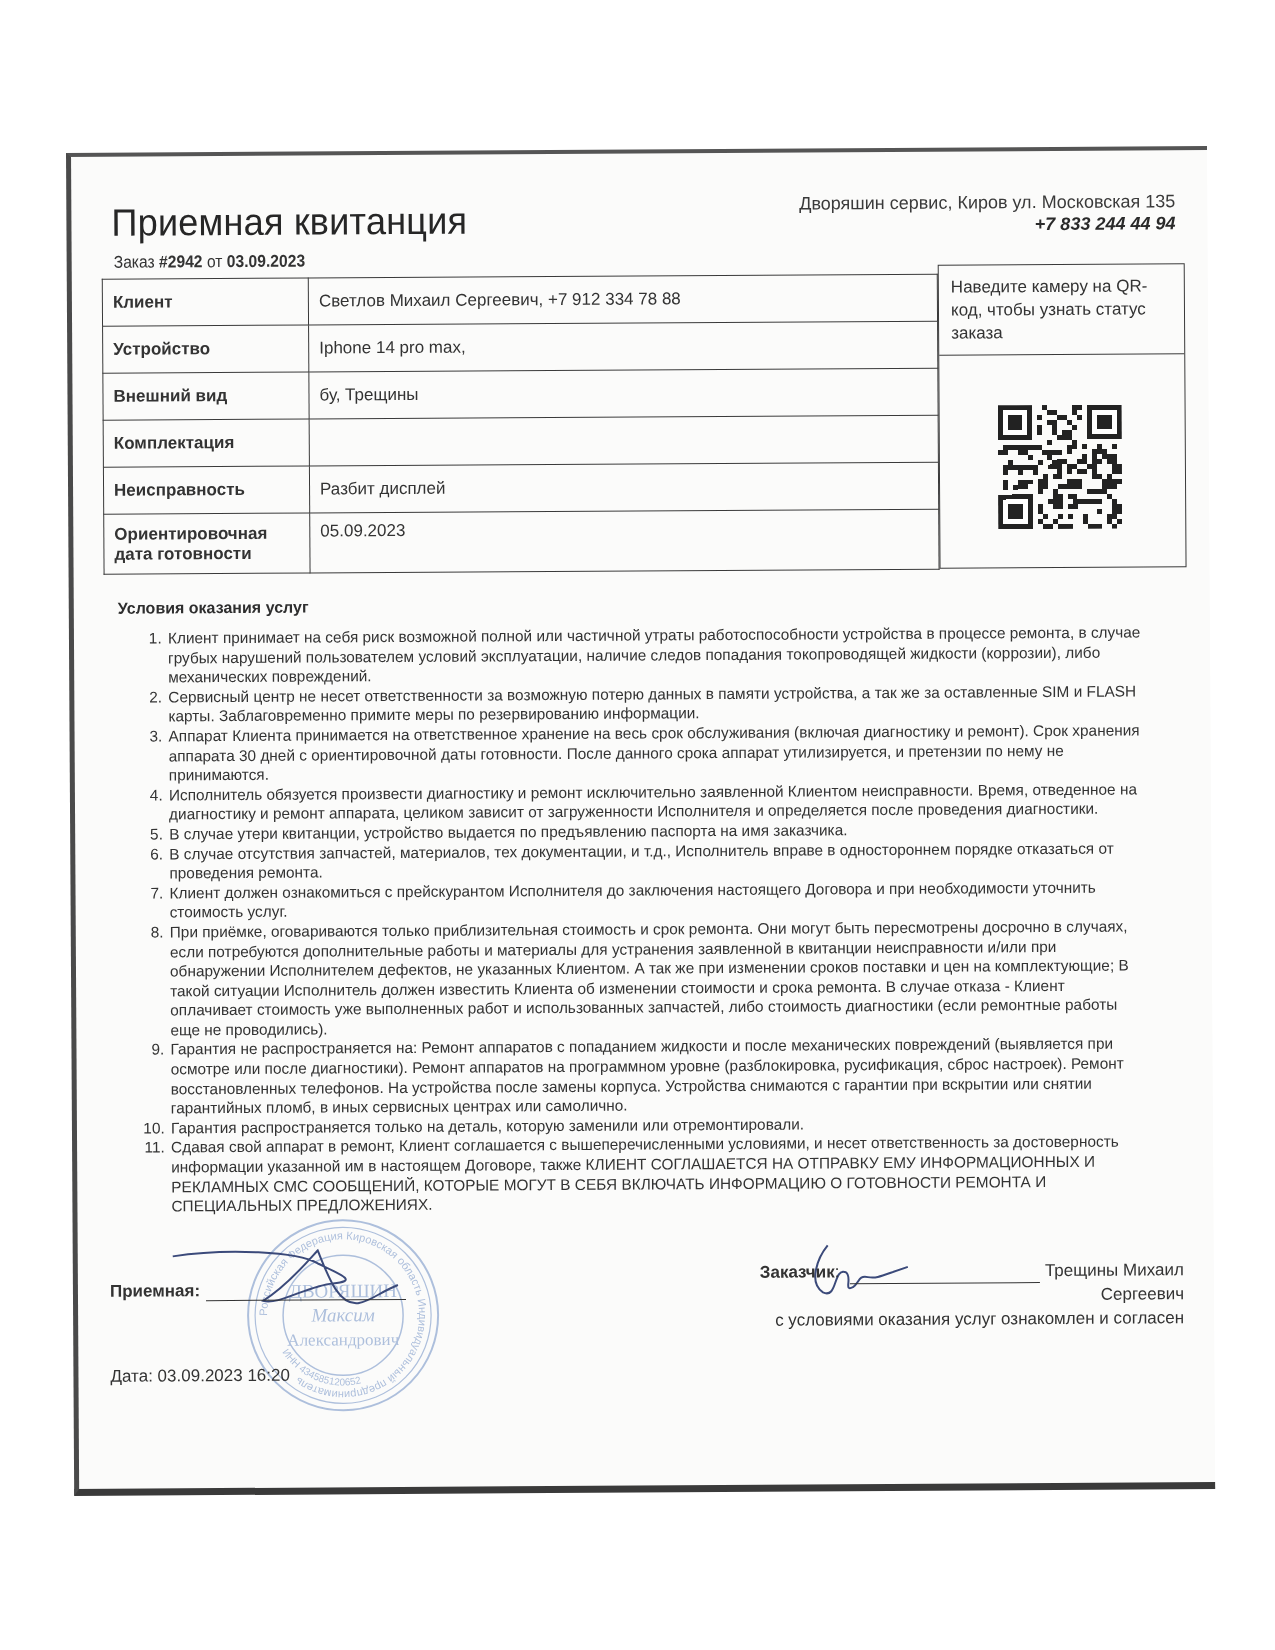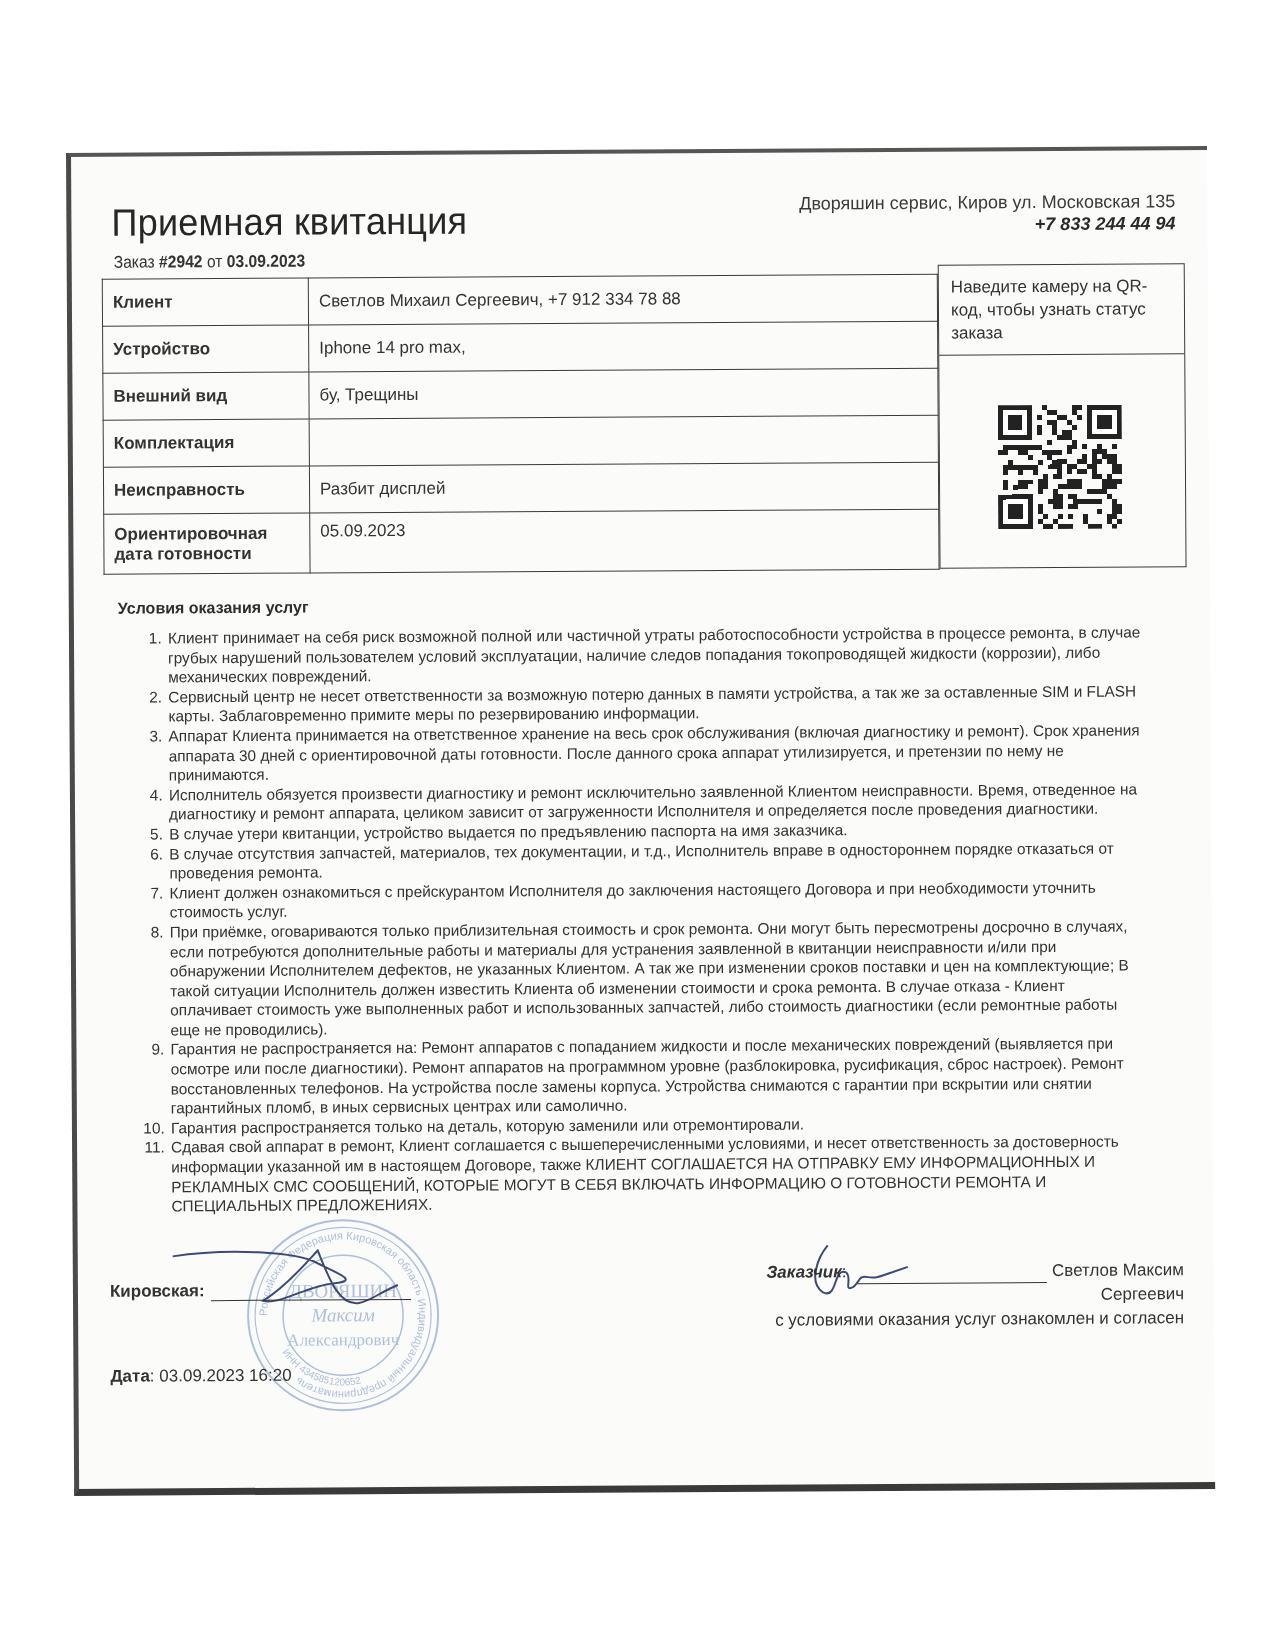--- a/index.html
+++ b/index.html
@@ -55,23 +55,23 @@
   }
   ol.terms {
     position: absolute; left: 64px; top: 472px; width: 975px; margin: 0; padding-left: 28px;
     font-size: 15.4px; line-height: 19.6px; color: #333;
   }
   ol.terms li { padding-left: 2px; }
 
   .sig-mgr { position: absolute; left: 32px; top: 1125px; font-size: 17px; font-weight: 700; color: #333; }
   .sig-line { display: inline-block; width: 200px; border-bottom: 1.5px solid #333; vertical-align: bottom; margin-left: 6px; }
   .date { position: absolute; left: 32px; top: 1210px; font-size: 17px; color: #333; }
-  .date b { font-weight: 700; }
+  .date b { font-weight: 400; }
   .sig-client { position: absolute; right: 30px; top: 1108px; text-align: right; font-size: 17px; color: #333; line-height: 24px; }
-  .sig-client b { font-weight: 700; font-style: italic; }
+  .sig-client b { font-weight: 700; }
   .stamp { position: absolute; left: 165px; top: 1060px; width: 200px; height: 200px; opacity: 0.55; }
   .mgr-sign { position: absolute; left: 90px; top: 1090px; width: 260px; height: 80px; }
   .cli-sign { position: absolute; left: 720px; top: 1085px; width: 120px; height: 70px; }
 </style>
 </head>
 <body>
 
 <div class="sheet">
 
   <div class="title">Приемная квитанция</div>
@@ -332,27 +332,27 @@
     <text font-family="Liberation Sans, sans-serif" font-size="10" fill="#6f8fc4"><textPath href="#ringb" startOffset="12%">ИНН 434585120652</textPath></text>
     <text x="100" y="82" text-anchor="middle" font-family="Liberation Serif, serif" font-size="19" fill="#6f8fc4">ДВОРЯШИН</text>
     <text x="100" y="106" text-anchor="middle" font-family="Liberation Serif, serif" font-size="19" font-style="italic" fill="#6f8fc4">Максим</text>
     <text x="100" y="130" text-anchor="middle" font-family="Liberation Serif, serif" font-size="17" fill="#6f8fc4">Александрович</text>
   </svg>
 
   <svg class="mgr-sign" viewBox="0 0 260 80">
     <path d="M 5,10 C 60,2 130,6 150,18 C 175,30 190,36 165,38 C 140,40 110,60 95,55 C 120,40 145,10 150,5 C 160,30 170,60 190,58 C 205,55 210,48 230,40" fill="none" stroke="#3b4a7a" stroke-width="2"></path>
   </svg>
 
-  <div class="sig-mgr"><span>Кировская</span>:<span class="sig-line"></span></div>
+  <div class="sig-mgr"><span>Приемная</span>:<span class="sig-line"></span></div>
 
   <div class="date"><b>Дата</b>: <span>03.09.2023 16:20</span></div>
 
   <svg class="cli-sign" viewBox="0 0 120 70">
     <path d="M 30,8 C 20,20 10,45 25,55 C 40,62 35,30 48,35 C 55,40 45,55 55,50 C 62,45 60,38 70,40 C 80,42 85,38 110,30" fill="none" stroke="#3b4a7a" stroke-width="2"></path>
   </svg>
 
   <div class="sig-client">
-    <div><b>Заказчик</b>: <span class="sig-line" style="width:190px"></span> <span>Светлов Максим</span></div>
+    <div><b>Заказчик</b>: <span class="sig-line" style="width:190px"></span> <span>Трещины Михаил</span></div>
     <div>Сергеевич</div>
     <div>с условиями оказания услуг ознакомлен и согласен</div>
   </div>
 
 </div>
 
 </body></html>

